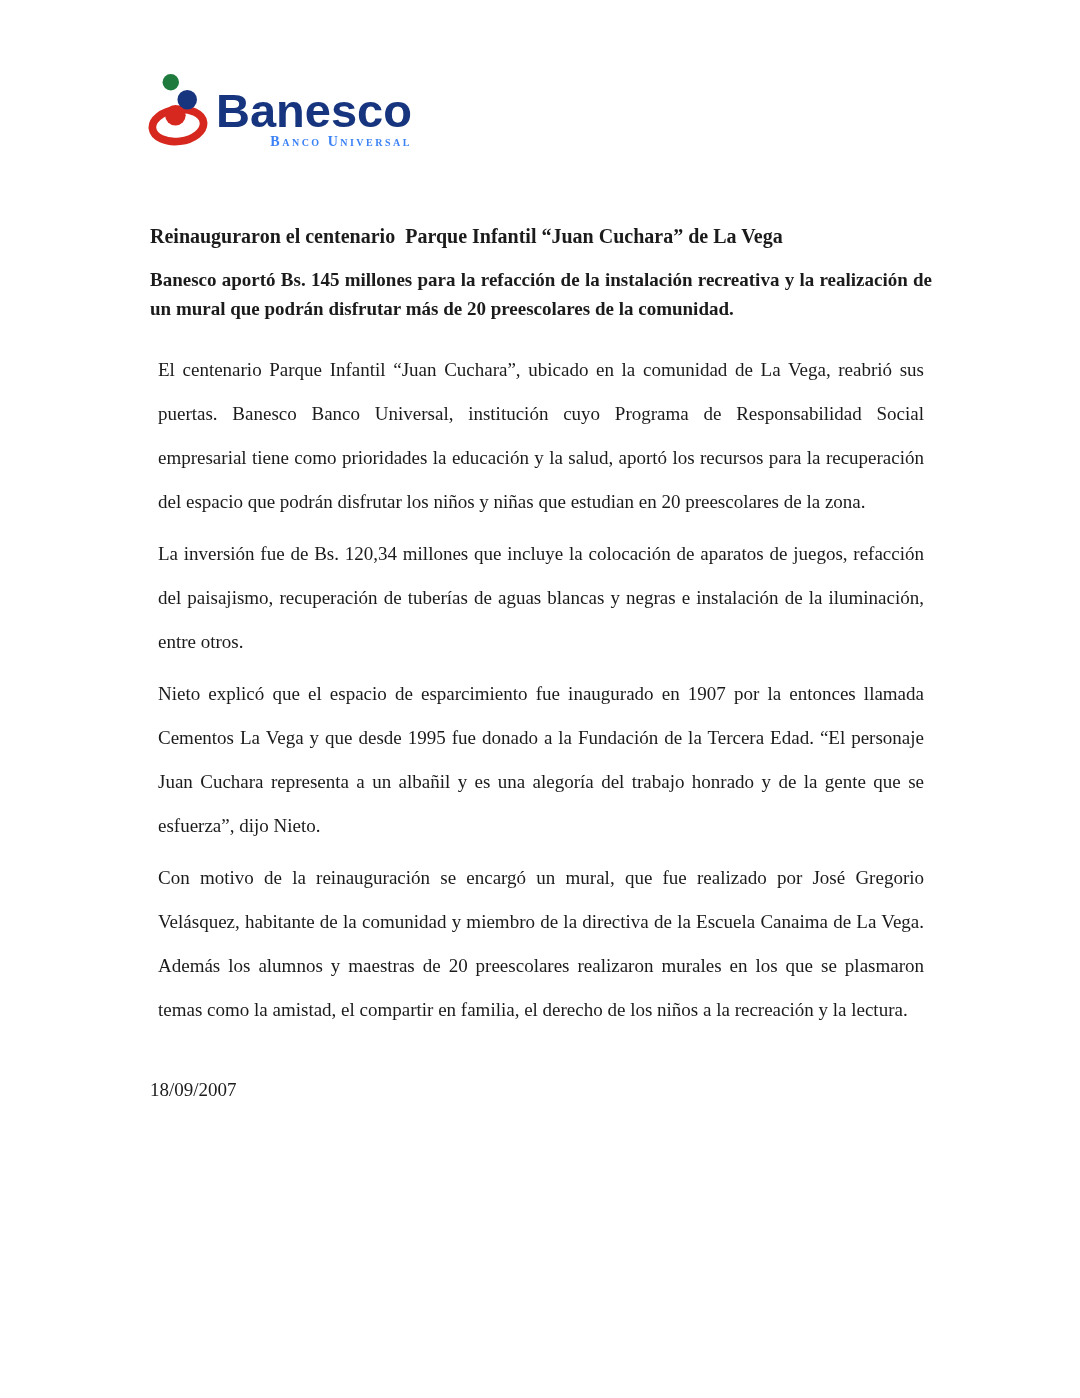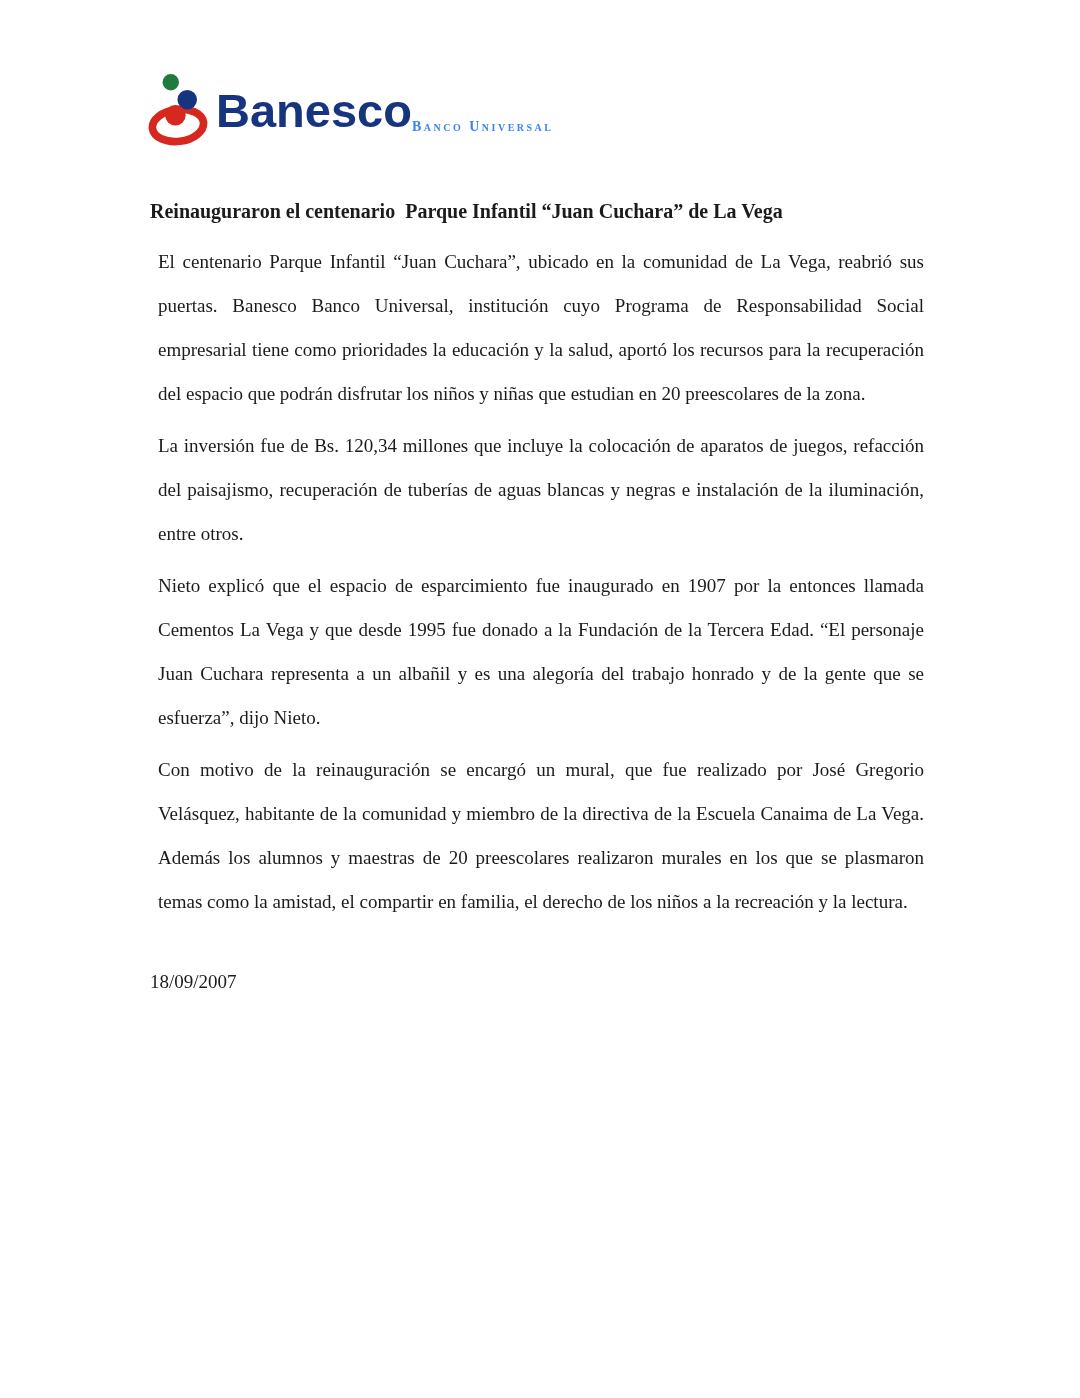--- a/index.html
+++ b/index.html
@@ -25,21 +25,21 @@
     display: flex;
     align-items: flex-start;
   }
   .logo-icon {
     width: 62px;
     height: 74px;
     margin-right: 6px;
   }
   .logo-text-col {
     display: flex;
-    flex-direction: row;
+    flex-direction: column;
     align-items: flex-end;
     margin-top: 16px;
   }
   .logo-brand {
     font-family: "Liberation Sans", sans-serif;
     font-weight: bold;
     font-size: 47px;
     line-height: 46px;
     letter-spacing: 0px;
     color: #17357f;
@@ -51,21 +51,21 @@
     font-size: 14px;
     line-height: 15px;
     letter-spacing: 2.5px;
     color: #3b82f6;
     margin-top: 0px;
   }
 
   
   .content {
     position: absolute;
-    top: 196px;
+    top: 221px;
     left: 150px;
     width: 782px;
   }
   .title {
     font-size: 20px;
     line-height: 30px;
     font-weight: bold;
     margin: 0 0 14px 0;
     white-space: pre-wrap;
   }
@@ -102,20 +102,21 @@
     </svg>
     <div class="logo-text-col">
       <div class="logo-brand">Banesco</div>
       <div class="logo-tagline">Banco Universal</div>
     </div>
   </div>
 
   <div class="content">
     <h1 class="title">Reinauguraron el centenario  Parque Infantil “Juan Cuchara” de La Vega</h1>
 
+    <p class="lead">Banesco aportó Bs. 145 millones para la refacción de la instalación recreativa y la realización de un mural que podrán disfrutar más de 20 preescolares de la comunidad.</p>
 
     <div class="body-text">
       <p>El centenario Parque Infantil “Juan Cuchara”, ubicado en la comunidad de La Vega, reabrió sus puertas. Banesco Banco Universal, institución cuyo Programa de Responsabilidad Social empresarial tiene como prioridades la educación y la salud, aportó los recursos para la recuperación del espacio que podrán disfrutar los niños y niñas que estudian en 20 preescolares de la zona.</p>
       <p>La inversión fue de Bs. 120,34 millones que incluye la colocación de aparatos de juegos, refacción del paisajismo, recuperación de tuberías de aguas blancas y negras e instalación de la iluminación, entre otros.</p>
       <p>Nieto explicó que el espacio de esparcimiento fue inaugurado en 1907 por la entonces llamada Cementos La Vega y que desde 1995 fue donado a la Fundación de la Tercera Edad. “El personaje Juan Cuchara representa a un albañil y es una alegoría del trabajo honrado y de la gente que se esfuerza”, dijo Nieto.</p>
       <p>Con motivo de la reinauguración se encargó un mural, que fue realizado por José Gregorio Velásquez, habitante de la comunidad y miembro de la directiva de la Escuela Canaima de La Vega. Además los alumnos y maestras de 20 preescolares realizaron murales en los que se plasmaron temas como la amistad, el compartir en familia, el derecho de los niños a la recreación y la lectura.</p>
     </div>
 
     <div class="doc-date">18/09/2007</div>
   </div>

